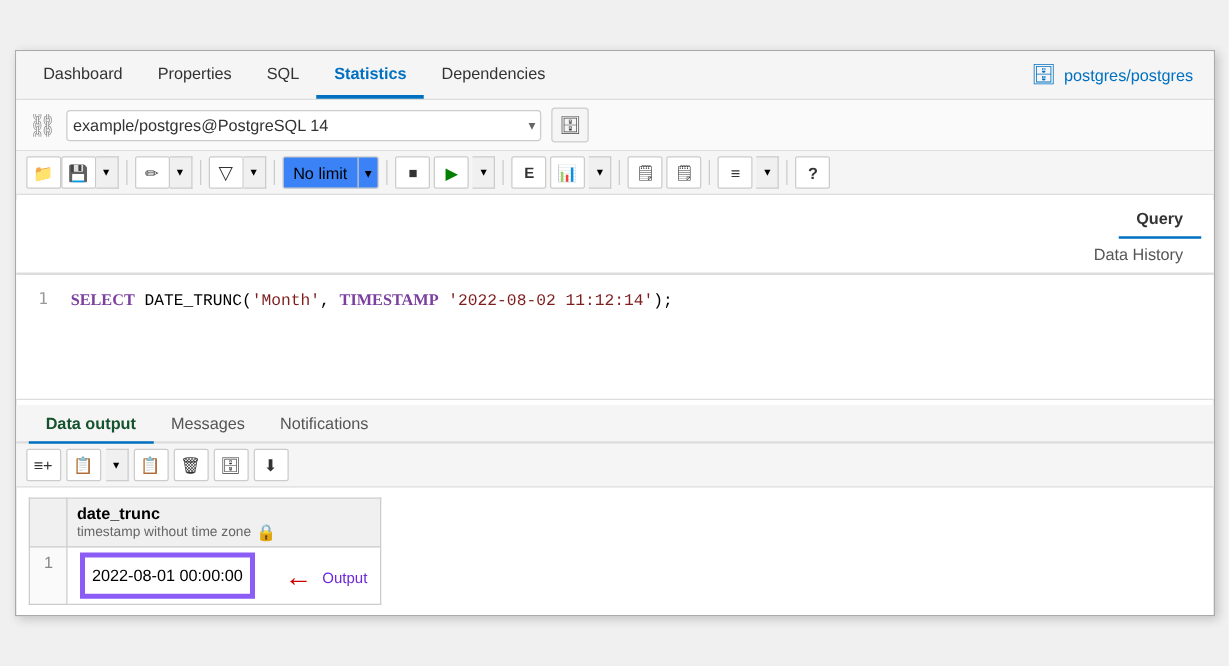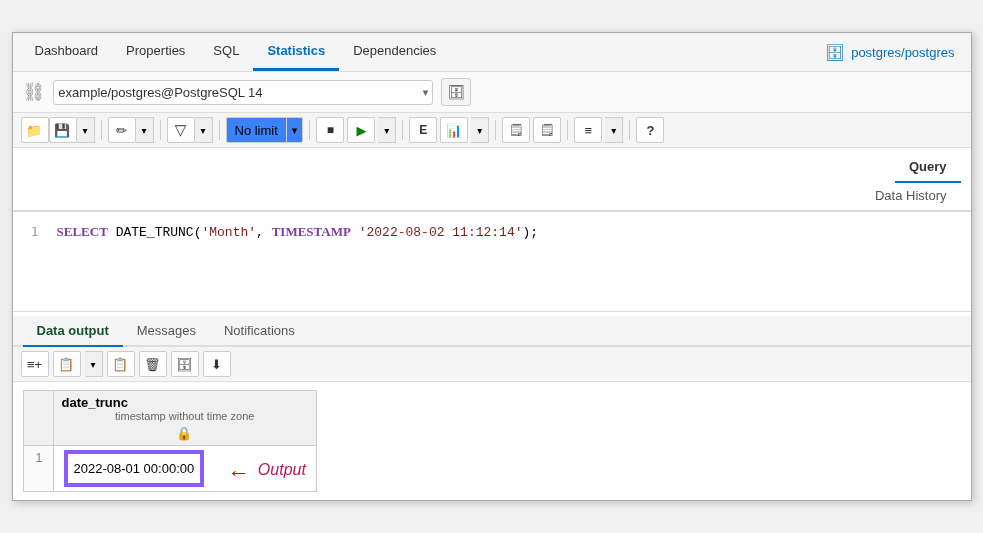--- a/index.html
+++ b/index.html
@@ -230,21 +230,21 @@
       padding: 4px 8px;
       border: 1px solid #ccc;
       background: #f0f0f0;
       font-weight: bold;
       white-space: nowrap;
     }
     .data-table th .col-sub {
       font-size: 11px;
       font-weight: normal;
       color: #666;
-      display: flex; align-items: center; gap: 4px; flex-direction: column;
+      display: flex; align-items: center; gap: 4px;
     }
     .data-table td {
       padding: 4px 10px;
       border: 1px solid #ccc;
       vertical-align: top;
     }
     .row-num-col {
       width: 30px;
       text-align: right;
       color: #888;
@@ -266,23 +266,22 @@
       display: inline-flex;
       vertical-align: middle;
     }
     .arrow-right {
       display: inline-flex;
       align-items: center;
       color: #cc0000;
       font-size: 22px;
     }
     .output-label {
-      font-size: 16px;
-      color: #be185d;
-      font-style: italic;
+      font-size: 12px;
+      color: #6d28d9;
     }
     .lock-icon { color: #555; font-size: 13px; }
   </style>
 </head>
 <body>
 
 <div class="window">
 
   <div class="nav-bar">
     <div class="nav-item">Dashboard</div>

